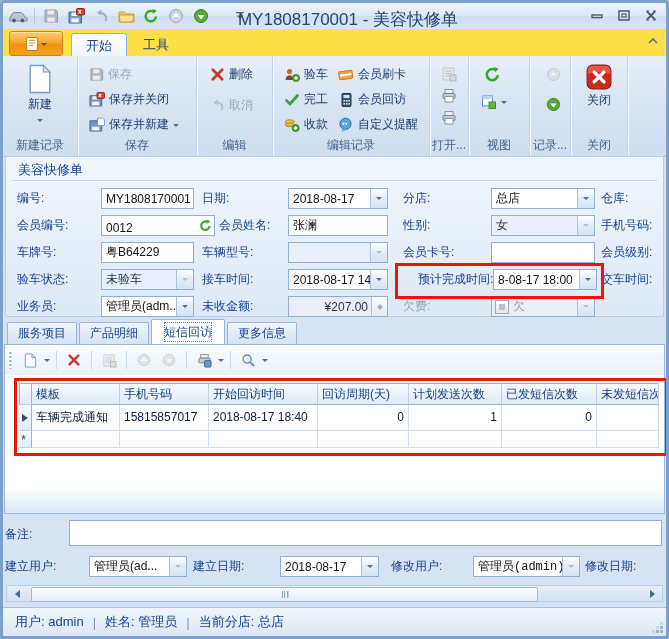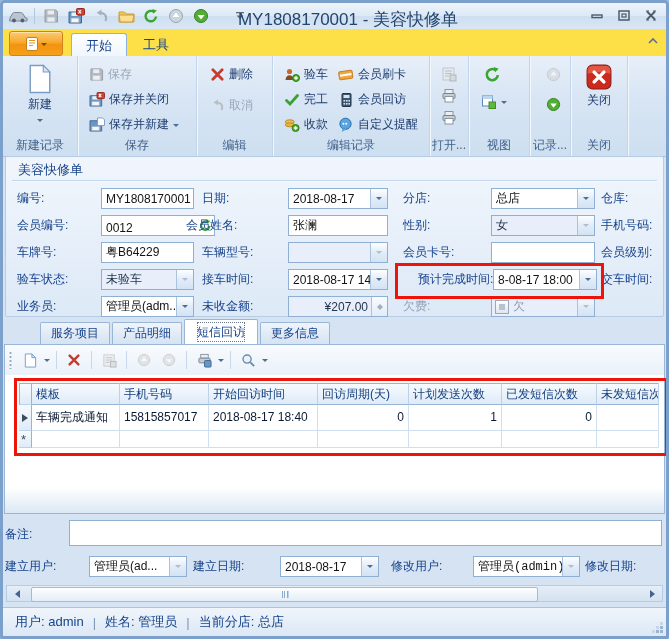--- a/index.html
+++ b/index.html
@@ -46,21 +46,21 @@
   .dd .caret{margin-top:8px;}
   .dd.dis .caret{border-top-color:#aebdd0;}
   .spin{width:15px;align-self:stretch;flex:none;border-left:1px solid #a9c2dd;background:linear-gradient(#f9fcff,#e2ecf8);display:flex;flex-direction:column;align-items:center;justify-content:center;gap:2px;}
   .tri-u{width:0;height:0;border:3px solid transparent;border-bottom-color:#9fb0c4;margin-bottom:-1px;}
   .tri-d{width:0;height:0;border:3px solid transparent;border-top-color:#9fb0c4;margin-top:-1px;}
   .inbtn{width:17px;align-self:stretch;flex:none;display:flex;align-items:center;justify-content:center;}
   .chk{width:12px;height:12px;flex:none;margin-left:3px;border:1px solid #9aa9bb;background:linear-gradient(#fefefe,#dfe6ee);display:flex;align-items:center;justify-content:center;}
   .chk i{display:block;width:6px;height:6px;background:#b4c2d4;}
   .hl{position:absolute;border:3px solid #ee1409;z-index:9;pointer-events:none;}
   
-  .dtabs{position:absolute;left:4px;top:317px;height:24px;display:flex;align-items:flex-end;gap:2px;margin-left:33px;}
+  .dtabs{position:absolute;left:4px;top:317px;height:24px;display:flex;align-items:flex-end;gap:2px;}
   .dtab{height:21px;line-height:21px;padding:0 10px;font-size:12px;color:#15428b;background:linear-gradient(#eef4fb,#d6e3f2);border:1px solid #9ab6d6;border-bottom:none;border-radius:2px 2px 0 0;}
   .dtab.active{height:24px;line-height:24px;background:#fff;position:relative;z-index:2;}
   .dtab.active .focus{outline:1px dotted #6a7a8c;outline-offset:-3px;display:inline-block;padding:0 2px;}
   
   .dpage{position:absolute;left:1px;top:341px;right:1px;height:170px;background:#fff;border:1px solid #9ab6d6;box-sizing:border-box;}
   .dpage .foot{position:absolute;left:0;right:0;bottom:0;height:26px;background:linear-gradient(#ffffff,#dce8f5);}
   .gtoolbar{position:absolute;left:0;top:0;right:0;height:30px;background:linear-gradient(#f8fbfe,#e9f1f9);display:flex;align-items:center;gap:3px;padding-left:4px;}
   .gtoolbar .grip{width:3px;height:18px;background-image:radial-gradient(circle,#93a9c0 1px,transparent 1.2px);background-size:3px 4px;margin-right:4px;}
   .gtoolbar .sep{width:1px;height:18px;background:#c8d8ea;margin:0 3px;}
   .grid{position:absolute;left:14px;top:38px;display:grid;grid-template-columns:13px 88px 89px 109px 91px 93px 95px 62px;background:#fff;font-size:12px;}
@@ -430,21 +430,21 @@
     <div class="lbl" style="left:11px;top:58px;">会员编号:</div>
     <div class="fld" style="left:95px;top:58px;width:114px;align-items:flex-end;">
         <span class="val">0012</span>
         <span class="inbtn">
           <svg width="13" height="13" viewBox="0 0 16 16">
             <path d="M13 8.5A5.2 5.2 0 1 1 11 4" fill="none" stroke="#3aa52f" stroke-width="2.6"></path>
             <path d="M9.3 1l4.7 1.5-3.4 3.4z" fill="#3aa52f"></path>
           </svg>
         </span>
       </div>
-    <div class="lbl" style="left:180px;top:58px;">会员姓名:</div>
+    <div class="lbl" style="left:213px;top:58px;">会员姓名:</div>
     <div class="fld" style="left:282px;top:58px;width:100px;">
         <span class="val">张澜</span>
       </div>
     <div class="lbl" style="left:397px;top:58px;">性别:</div>
     <div class="fld dis" style="left:485px;top:58px;width:104px;">
         <span class="val">女</span>
         <span class="dd dis">
           <i class="caret"></i>
         </span>
       </div>

